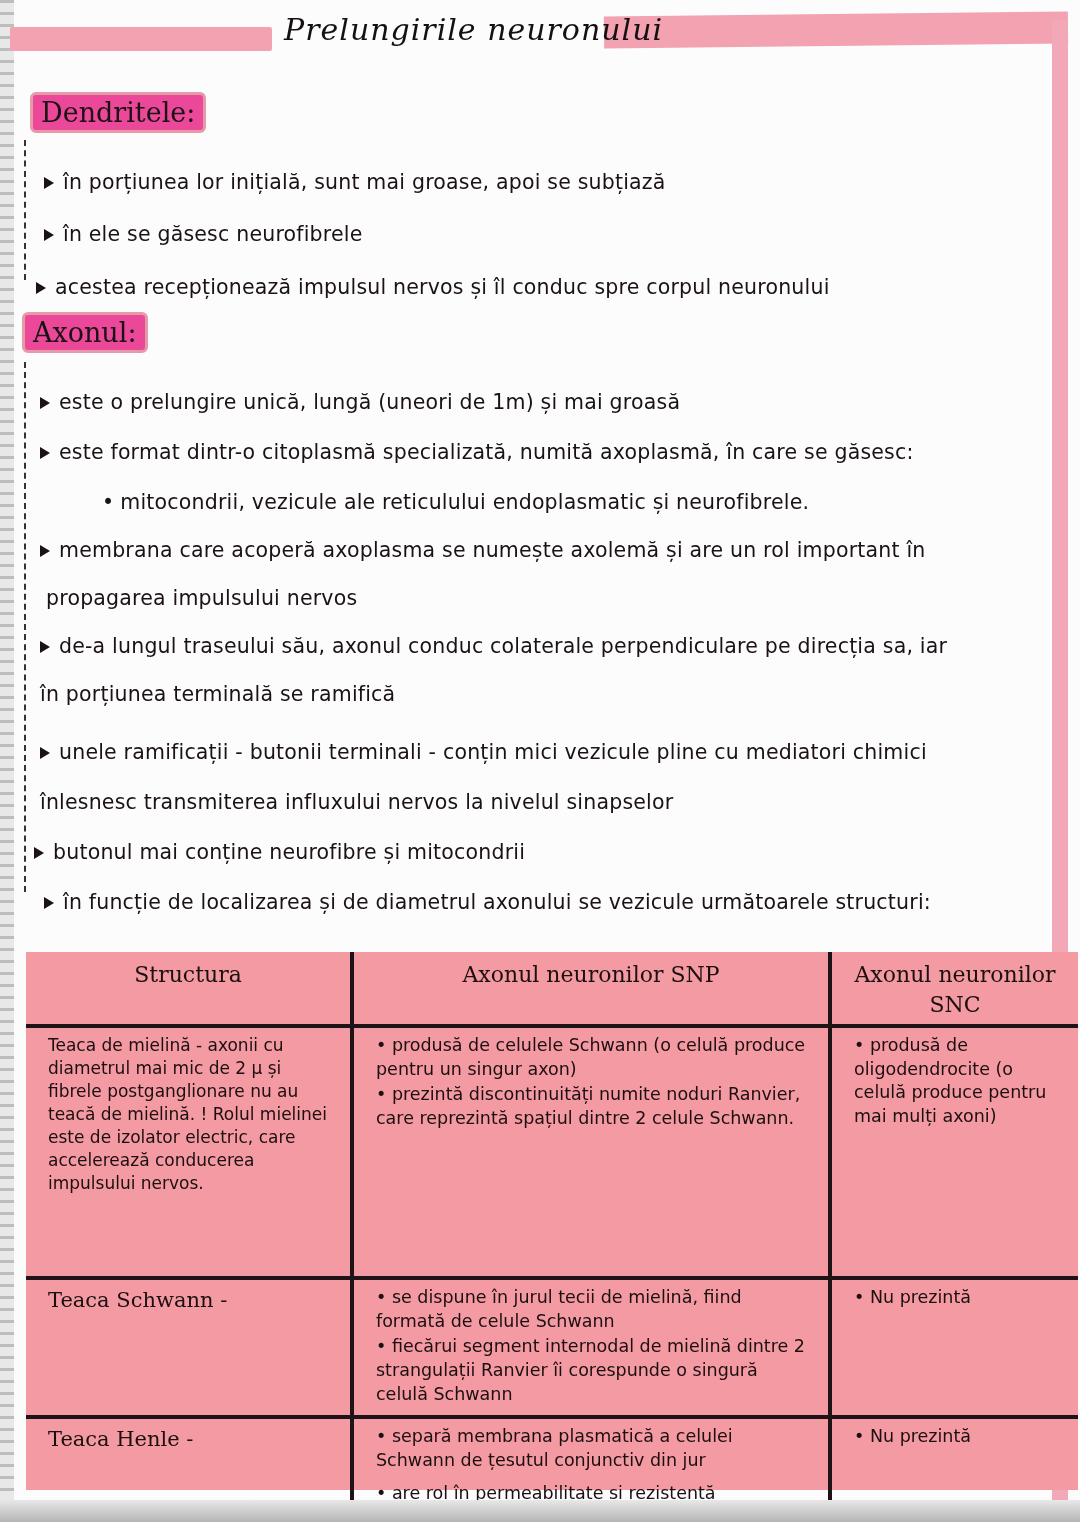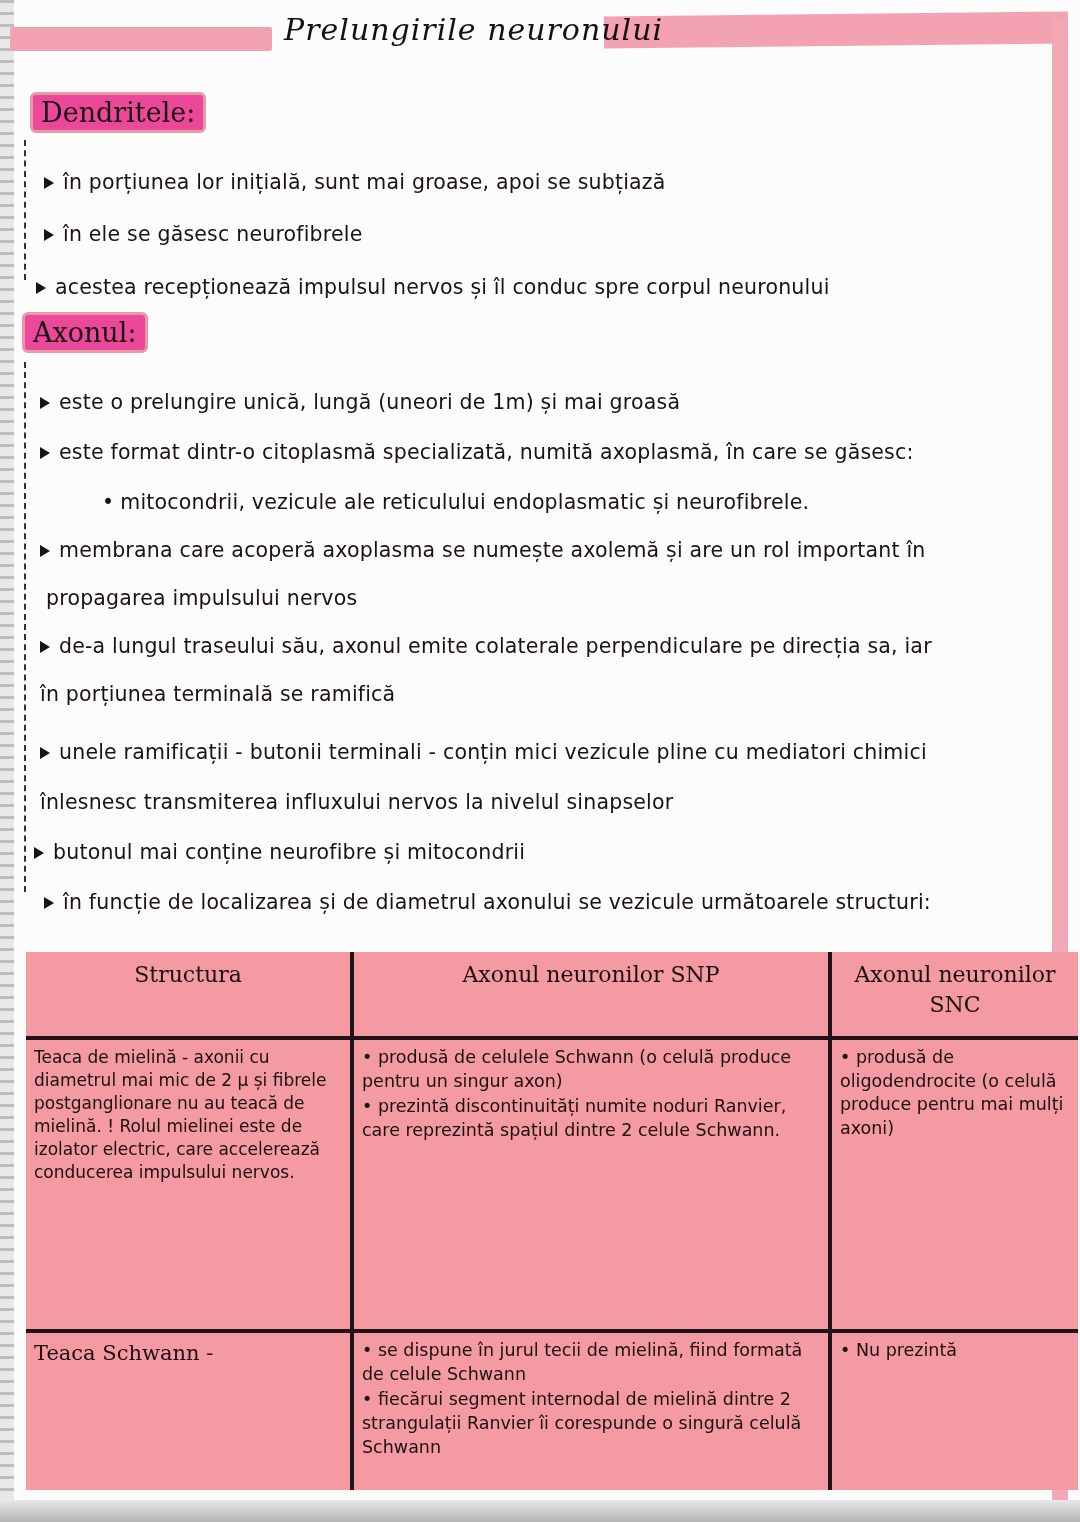--- a/index.html
+++ b/index.html
@@ -54,21 +54,21 @@
   .table-wrap {
     position: absolute; left: 26px; top: 952px; width: 1052px; height: 538px;
     background: #f49aa2;
   }
   table.struct {
     border-collapse: collapse; width: 100%; height: 100%;
     font-size: 17.5px; font-family: "DejaVu Sans", sans-serif; color: #1c0f12;
   }
   table.struct th, table.struct td {
     border: 4px solid #1e1418; vertical-align: top; text-align: left;
-    padding: 6px 8px; line-height: 1.36;
+    padding: 6px 22px; line-height: 1.36;
   }
   table.struct tr:first-child th { border-top: none; text-align: center; }
   table.struct tr th:first-child, table.struct tr td:first-child { border-left: none; }
   table.struct tr th:last-child, table.struct tr td:last-child { border-right: none; }
   table.struct tr:last-child td { border-bottom: none; }
   table.struct th {
     font-weight: normal; font-size: 22px; height: 26px; padding: 8px 14px 4px;
     font-family: "DejaVu Serif", serif;
   }
   table.struct th.c1 { text-align: center; }
@@ -116,21 +116,21 @@
   <span class="arrow"></span><span>este format dintr-o citoplasmă specializată, numită axoplasmă, în care se găsesc:</span>
 </div>
 <div class="line" style="top:490px; left:62px;margin-left:40px;">
   <span class="bullet-dot">•</span><span>mitocondrii, vezicule ale reticulului endoplasmatic și neurofibrele.</span>
 </div>
 <div class="line" style="top:538px;">
   <span class="arrow"></span><span>membrana care acoperă axoplasma se numește axolemă și are un rol important în</span>
 </div>
 <div class="line" style="top:586px; left:46px;">propagarea impulsului nervos</div>
 <div class="line" style="top:634px;">
-  <span class="arrow"></span><span>de-a lungul traseului său, axonul emite colaterale perpendiculare pe direcția sa, iar</span>
+  <span class="arrow"></span><span>de-a lungul traseului său, axonul conduc colaterale perpendiculare pe direcția sa, iar</span>
 </div>
 <div class="line" style="top:682px; left:40px;">în porțiunea terminală se ramifică</div>
 <div class="line" style="top:740px;">
   <span class="arrow"></span><span>unele ramificații - butonii terminali - conțin mici vezicule pline cu mediatori chimici</span>
 </div>
 <div class="line" style="top:790px; left:40px;">înlesnesc transmiterea influxului nervos la nivelul sinapselor</div>
 <div class="line" style="top:840px; left:34px;">
   <span class="arrow"></span><span>butonul mai conține neurofibre și mitocondrii</span>
 </div>
 <div class="line" style="top:890px; left:44px;">
@@ -158,17 +158,27 @@
     <tr style="height:126px;">
       <td class="row-title">Teaca Schwann -</td>
       <td>
         <span class="cell-item">se dispune în jurul tecii de mielină, fiind formată de celule Schwann</span>
         <span class="cell-item">fiecărui segment internodal de mielină dintre 2 strangulații Ranvier îi corespunde o singură celulă Schwann</span>
       </td>
       <td>
         <span class="cell-item">Nu prezintă</span>
       </td>
     </tr>
+    <tr>
+      <td class="row-title">Teaca Henle -</td>
+      <td>
+        <span class="cell-item">separă membrana plasmatică a celulei Schwann de țesutul conjunctiv din jur</span>
+        <span class="cell-item" style="margin-top:10px;">are rol în permeabilitate și rezistență</span>
+      </td>
+      <td>
+        <span class="cell-item">Nu prezintă</span>
+      </td>
+    </tr>
   </tbody>
     </table>
 </div>
 
 <div class="bottom-strip"></div>
 
 </body></html>

